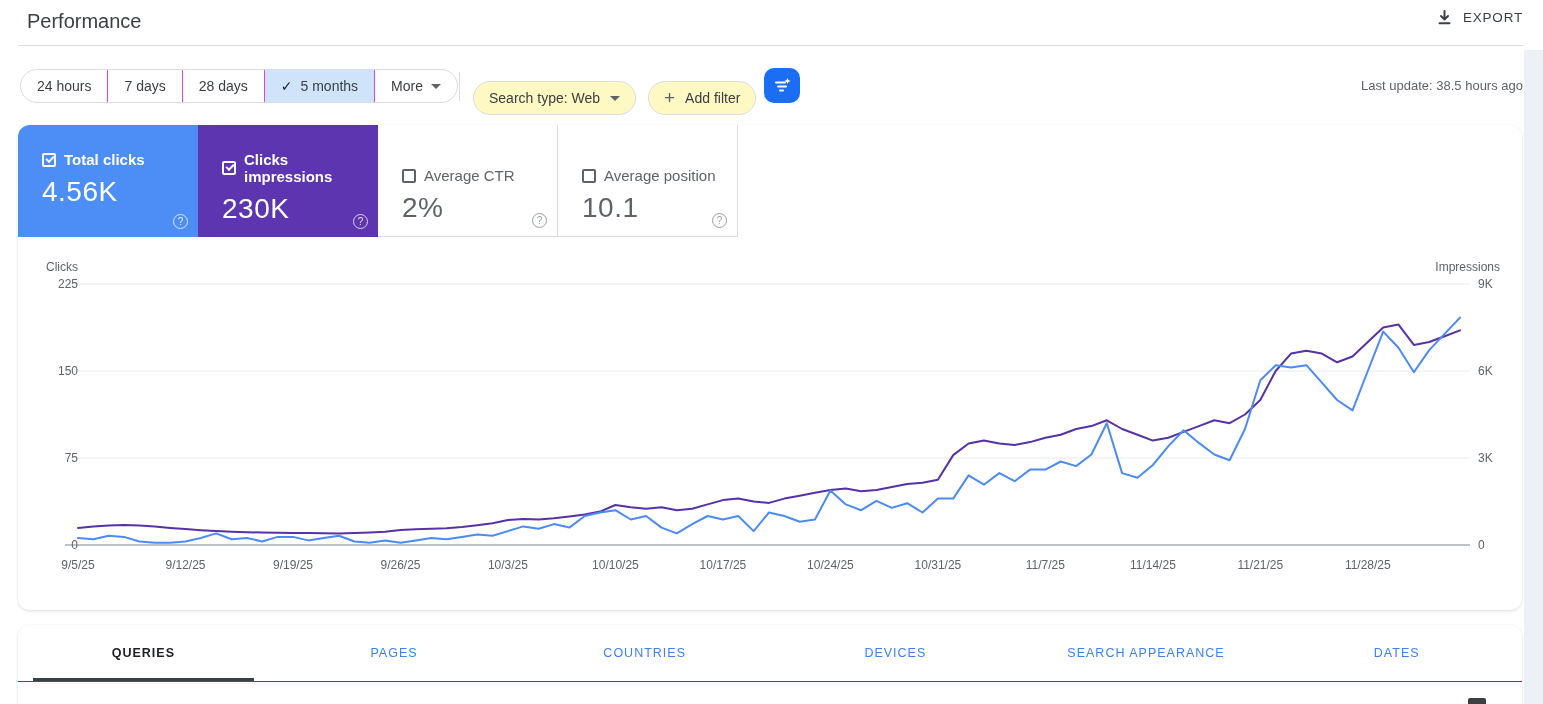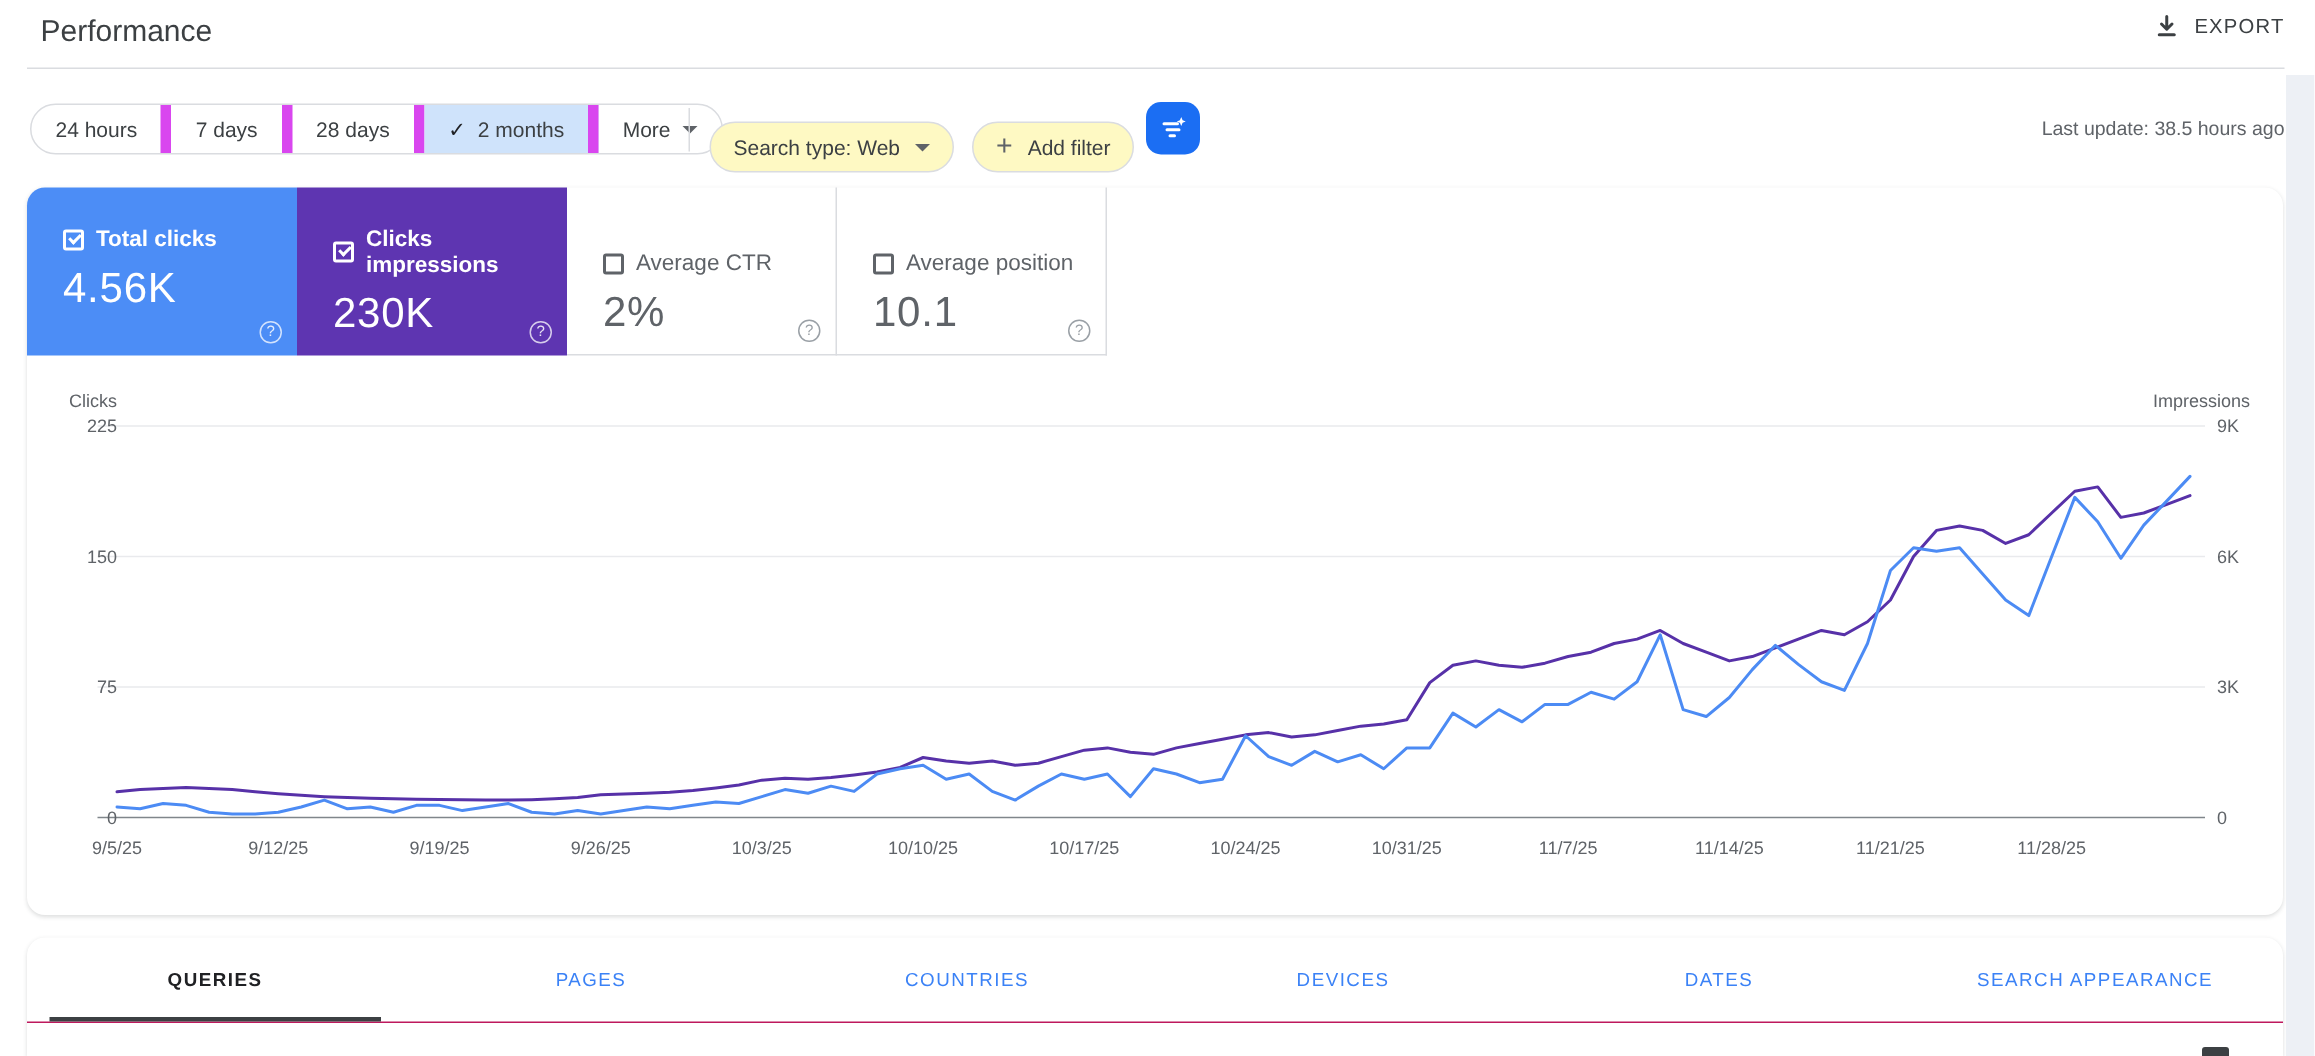--- a/index.html
+++ b/index.html
@@ -11,21 +11,21 @@
   .page-title { position:absolute; left:27px; top:10px; font-size:20px; color:#3c4043; }
   .export-btn { position:absolute; right:20px; top:9px; display:flex; align-items:center; gap:10px;
                 font-size:13.5px; font-weight:500; letter-spacing:.8px; color:#3c4043; cursor:pointer; }
   .header-divider { position:absolute; left:18px; top:45px; width:1505px; height:1px; background:#dadce0; }
 
   
   .filterbar { position:absolute; left:0; top:69px; width:1543px; height:34px; }
   .seg-control { position:absolute; left:20px; top:0; height:34px; display:inline-flex; align-items:stretch;
                  border:1px solid #dadce0; border-radius:17px; background:#fff; overflow:hidden; }
   .seg { display:flex; align-items:center; gap:8px; padding:0 16px; font-size:14px; color:#3c4043;
-         border-right:7px solid #d946ef; cursor:pointer; white-space:nowrap; }
+         border-right:1px solid #d946ef; cursor:pointer; white-space:nowrap; }
   .seg:last-child { border-right:none; }
   .seg.selected { background:#cfe3fb; }
   .seg .check { font-size:14px; color:#202124; }
   .caret { width:0; height:0; border-left:5px solid transparent; border-right:5px solid transparent;
            border-top:5px solid #5f6368; display:inline-block; }
   .vsep { position:absolute; left:459px; top:3px; width:1px; height:29px; background:#dadce0; }
   .pill { position:absolute; top:12px; height:34px; display:flex; align-items:center; gap:10px; padding:0 15px;
           border:1px solid #dadce0; border-radius:17px; font-size:14px; color:#3c4043; background:#fef9c3; cursor:pointer; white-space:nowrap; }
   .pill.search-type { left:473px; }
   .pill.add-filter { left:648px; }
@@ -100,21 +100,21 @@
       <span>24 hours</span>
     </div>
     <div class="seg">
       <span>7 days</span>
     </div>
     <div class="seg">
       <span>28 days</span>
     </div>
     <div class="seg selected">
       <span class="check">✓</span>
-      <span>2 months</span>
+      <span>5 months</span>
     </div>
     <div class="seg">
       <span>More</span>
       <span class="caret"></span>
     </div>
   </div>
   <div class="vsep"></div>
   <div class="pill search-type">
     <span>Search type: Web</span>
     <span class="caret"></span>
@@ -209,19 +209,19 @@
     </svg>
   </div>
 </div>
 
 <div class="tabs-card">
   <div class="tab-row">
     <div class="tab active">QUERIES</div>
     <div class="tab">PAGES</div>
     <div class="tab">COUNTRIES</div>
     <div class="tab">DEVICES</div>
+    <div class="tab">SEARCH APPEARANCE</div>
     <div class="tab">DATES</div>
-    <div class="tab">SEARCH APPEARANCE</div>
   </div>
   <div class="table-icon-fragment"></div>
 </div>
 
 <div class="right-strip"></div>
 
 </body></html>

